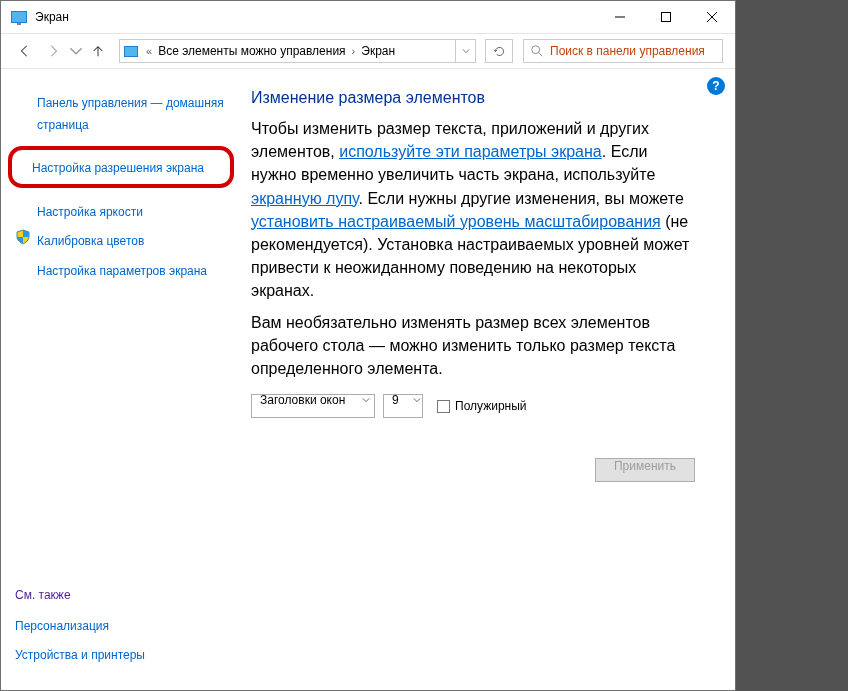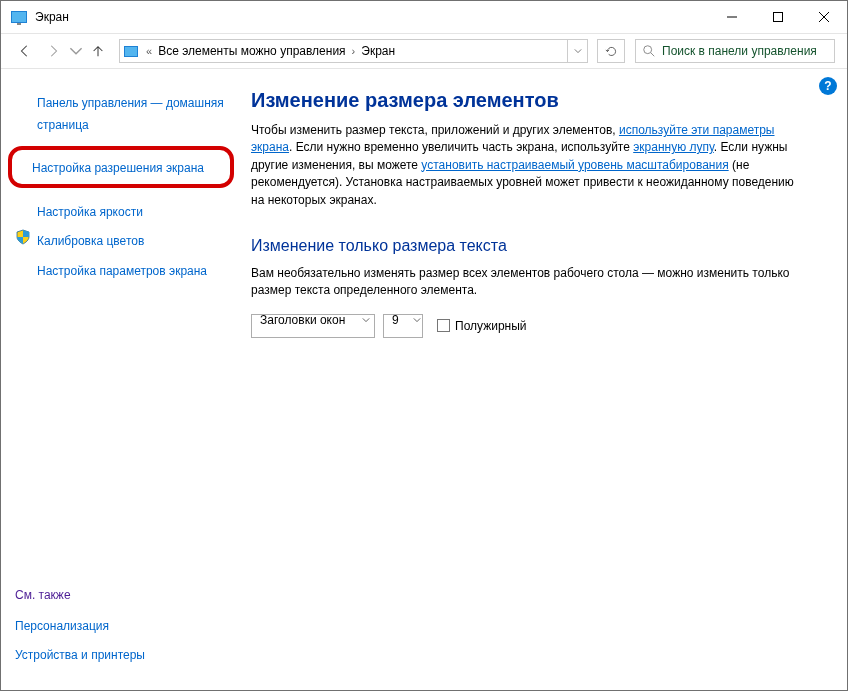--- a/index.html
+++ b/index.html
@@ -1,52 +1,52 @@
 <!DOCTYPE html>
 <html><head>
 <meta charset="utf-8">
 <style>
 * { box-sizing: border-box; font-family: "Segoe UI", Tahoma, sans-serif; }
 body { margin: 0; padding: 0; background: #525252; }
-.window { width: 848px; height: 691px; background: #fff; position: relative; border: 1px solid #707070; }
+.window { width: 736px; height: 691px; background: #fff; position: relative; border: 1px solid #707070; }
 .titlebar { height: 32px; display: flex; align-items: center; padding: 0 0 0 10px; }
 .titlebar .mon-icon { width: 16px; height: 12px; border: 1px solid #1e81d4; background: #53b5ef; margin-right: 8px; position: relative; }
 .titlebar .mon-icon::after { content: ""; position: absolute; bottom: -3px; left: 5px; width: 4px; height: 2px; background: #888; }
 .titlebar-title { font-size: 12px; color: #000; flex: 1; }
 .win-btns { display: flex; }
 .win-btn { width: 46px; height: 32px; display: flex; align-items: center; justify-content: center; }
 .win-btn svg { width: 10px; height: 10px; }
 .navbar { height: 36px; border-top: 1px solid #e5e5e5; border-bottom: 1px solid #e5e5e5; display: flex; align-items: center; padding: 0 12px; gap: 4px; }
 .nav-arrow { width: 24px; height: 24px; display: flex; align-items: center; justify-content: center; color: #9a9a9a; }
 .nav-arrow.enabled { color: #404040; }
 .nav-arrow svg { width: 14px; height: 14px; }
 .nav-drop { width: 14px; color: #9a9a9a; }
 .nav-up { width: 22px; color: #404040; }
 .addr-bar { flex: 1; height: 24px; border: 1px solid #cccccc; display: flex; align-items: center; background: #fff; margin: 0 6px; padding-left: 4px; }
 .addr-bar .mon-icon-sm { width: 14px; height: 11px; border: 1px solid #1e81d4; background: #53b5ef; margin-right: 4px; flex-shrink: 0; }
 .crumb-sep { color: #5a5a5a; font-size: 11px; padding: 0 4px; }
 .crumb { font-size: 12px; color: #000; padding: 0 2px; }
 .addr-drop { width: 20px; height: 22px; display: flex; align-items: center; justify-content: center; border-left: 1px solid #cccccc; margin-left: auto; }
 .addr-refresh { width: 28px; height: 24px; border: 1px solid #cccccc; margin-left: -1px; display: flex; align-items: center; justify-content: center; }
-.search-box { width: 200px; height: 24px; border: 1px solid #cccccc; margin-left: 6px; font-size: 12px; color: #14532d; display: flex; align-items: center; padding: 0 6px; }
+.search-box { width: 200px; height: 24px; border: 1px solid #cccccc; margin-left: 6px; font-size: 12px; color: #c2410c; display: flex; align-items: center; padding: 0 6px; }
 .search-icon { width: 14px; height: 14px; margin-right: 6px; flex-shrink: 0; }
 .body-area { display: flex; height: 618px; position: relative; }
 .help-badge { position: absolute; right: 10px; top: 8px; width: 18px; height: 18px; border-radius: 50%; background: #0078d7; color: #fff; font-size: 12px; font-weight: bold; display: flex; align-items: center; justify-content: center; }
 .sidebar { width: 240px; padding: 18px 14px; display: flex; flex-direction: column; }
 .sidebar a, .sidebar .nav-item span { color: #0066cc; font-size: 12px; text-decoration: none; cursor: pointer; }
 .nav-item { padding: 4px 0 4px 22px; line-height: 1.35; position: relative; }
 .nav-item.highlighted { margin: 10px -5px; padding: 8px 6px 8px 22px; }
 .highlight-ring { position: absolute; inset: -2px; border: 4px solid #d30000; border-radius: 14px; pointer-events: none; }
 .shield-icon { position: absolute; left: 0; top: 4px; }
 .sidebar-bottom { margin-top: auto; }
 .sidebar-bottom .see-also { color: #4c1d95; font-size: 12px; padding-left: 0; margin-bottom: 8px; }
 .content { flex: 1; padding: 20px 40px 20px 10px; }
-.content h1 { color: #003399; font-size: 20px; font-weight: 700; margin: 0 0 10px; }
+.content h1 { color: #003399; font-size: 16px; font-weight: 400; margin: 0 0 10px; }
 .content h2 { color: #003399; font-size: 16px; font-weight: 400; margin: 28px 0 10px; }
-.content p { font-size: 12px; color: #000; line-height: 1.45; margin: 0 0 8px; }
+.content p { font-size: 16px; color: #000; line-height: 1.45; margin: 0 0 8px; }
 .content a { color: #0066cc; text-decoration: underline; }
 .controls-row { display: flex; align-items: center; gap: 8px; margin-top: 14px; }
 .combo { height: 24px; border: 1px solid #adadad; background: #fff; display: flex; align-items: center; padding: 0 4px 12px 8px; font-size: 12px; gap: 8px; }
 .combo-main { width: 124px; }
 .combo-size { width: 40px; }
 .combo-arrow { margin-left: auto; padding-left: 6px; }
 .chk { display: flex; align-items: center; gap: 5px; margin-left: 6px; }
 .chk-box { width: 13px; height: 13px; border: 1px solid #767676; background: #fff; }
 .chk-label { font-size: 12px; }
 .apply-row { display: flex; justify-content: flex-end; margin-top: 40px; }
@@ -155,21 +155,20 @@
         <div class="nav-item" style="padding-left:0"><span>Устройства и принтеры</span></div>
       </div>
     </div>
 
     <div class="content">
       <h1>Изменение размера элементов</h1>
       <p>
         <span>Чтобы изменить размер текста, приложений и других элементов, </span><a>используйте эти параметры экрана</a><span>. Если нужно временно увеличить часть экрана, используйте </span><a>экранную лупу</a><span>. Если нужны другие изменения, вы можете </span><a>установить настраиваемый уровень масштабирования</a><span> (не рекомендуется). Установка настраиваемых уровней может привести к неожиданному поведению на некоторых экранах.</span>
       </p>
 
-      <h2>Изменение только размера текста</h2>
       <p>Вам необязательно изменять размер всех элементов рабочего стола — можно изменить только размер текста определенного элемента.</p>
 
       <div class="controls-row">
         <div class="combo combo-main">
           <span>Заголовки окон</span>
           <span class="combo-arrow"><svg viewBox="0 0 10 10" width="8">
                 <path d="M1 3 L5 7 L9 3" fill="none" stroke="#404040"></path>
               </svg></span>
         </div>
         <div class="combo combo-size">
@@ -177,15 +176,18 @@
           <span class="combo-arrow"><svg viewBox="0 0 10 10" width="8">
                 <path d="M1 3 L5 7 L9 3" fill="none" stroke="#404040"></path>
               </svg></span>
         </div>
         <div class="chk">
           <div class="chk-box"></div>
           <span class="chk-label">Полужирный</span>
         </div>
       </div>
 
+      <div class="apply-row">
+        <div class="apply-btn">Применить</div>
+      </div>
     </div>
   </div>
 </div>
 
 </body></html>

